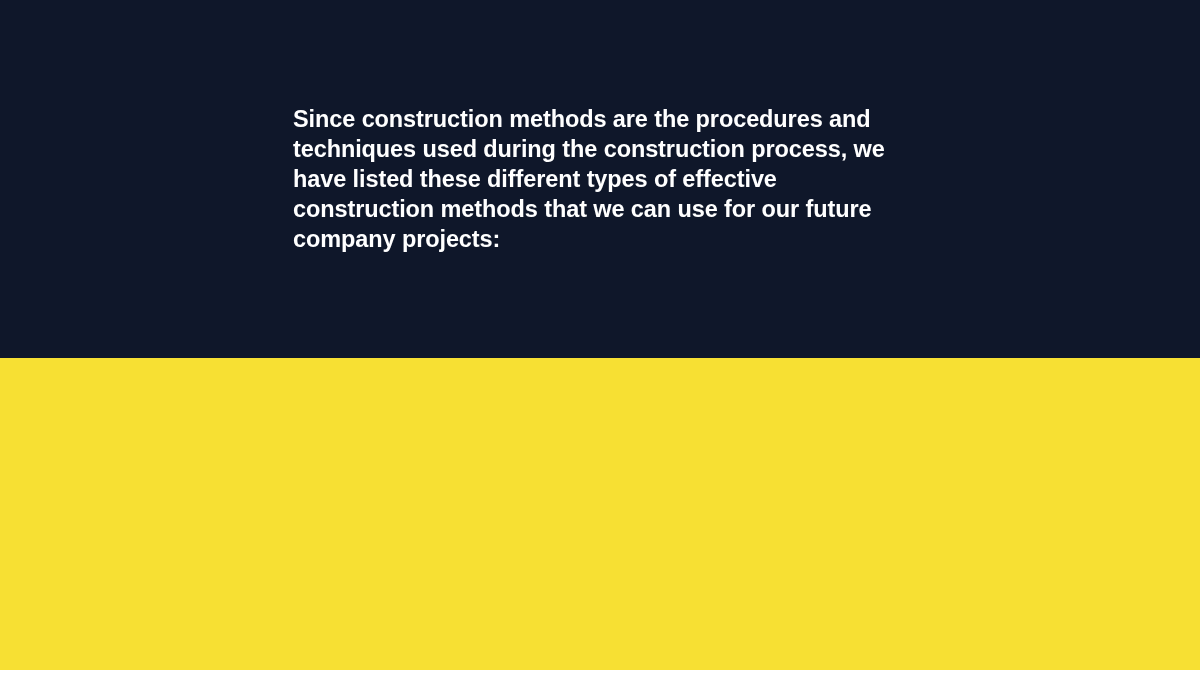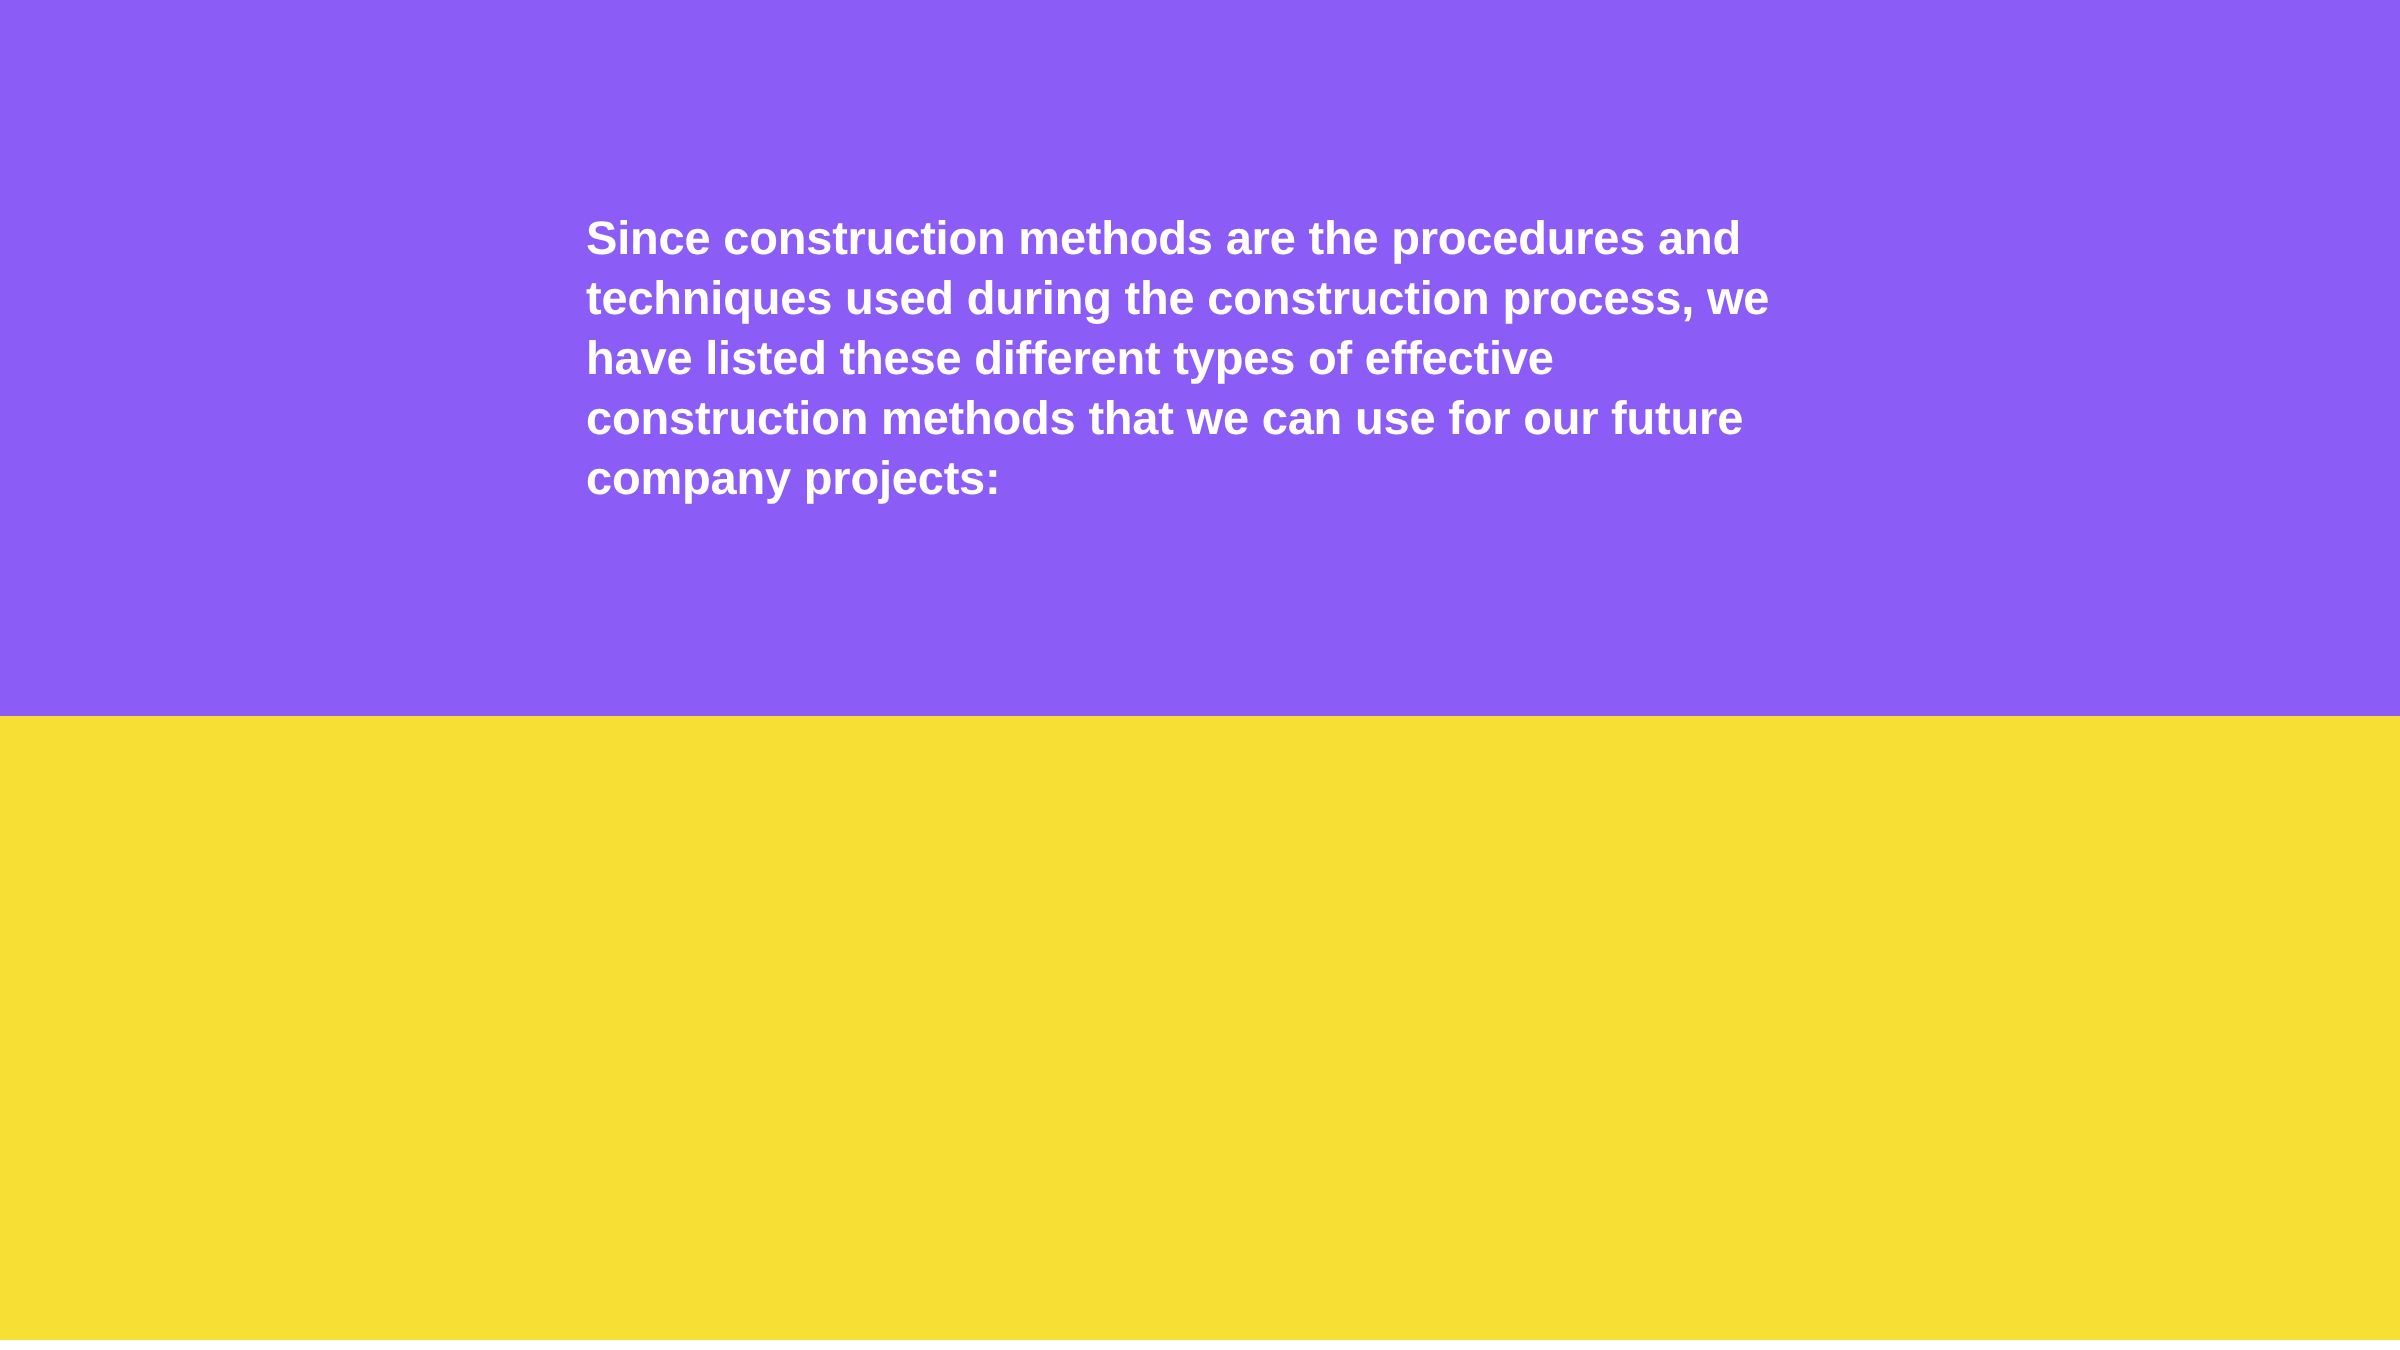--- a/index.html
+++ b/index.html
@@ -16,21 +16,21 @@
     height: 675px;
     overflow: hidden;
     background: #ffffff;
   }
   .band-top {
     position: absolute;
     left: 0;
     top: 0;
     width: 1200px;
     height: 358px;
-    background: #8b5cf6;
+    background: #0f172a;
   }
   .band-bottom {
     position: absolute;
     left: 0;
     top: 358px;
     width: 1200px;
     height: 312px;
     background: #f7e033;
   }
   .band-footer {

